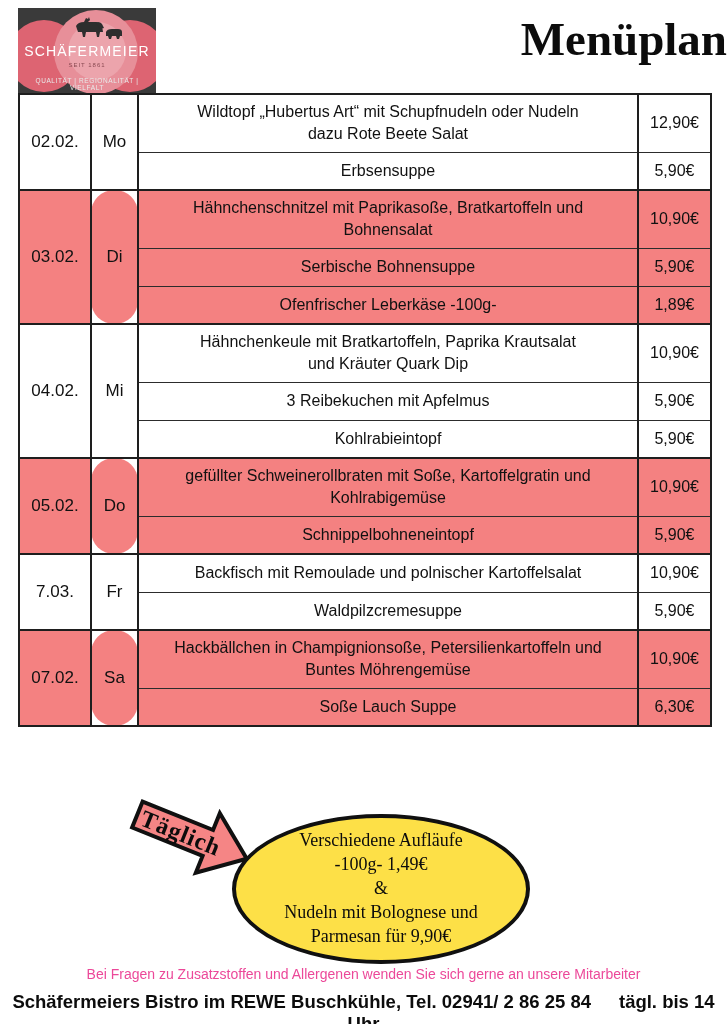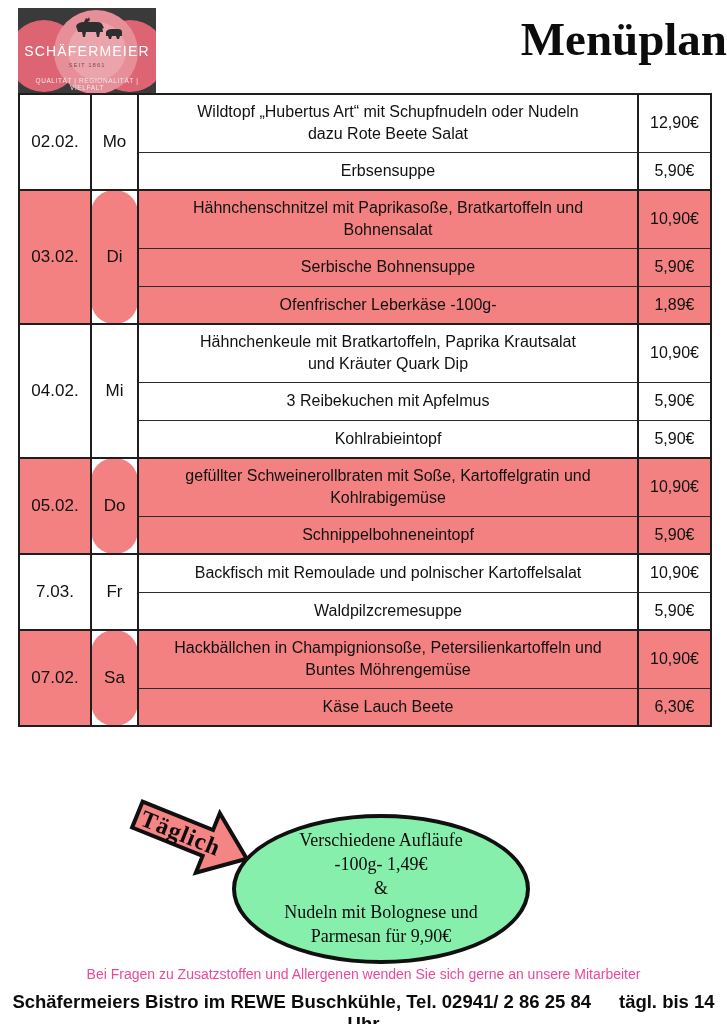--- a/index.html
+++ b/index.html
@@ -39,21 +39,21 @@
   tr.std td { height:38px; }
   td.date { font-size:17px;margin-left:40px; }
   td.day  { font-size:17px;border-radius:23px; }
   td.dish { font-size:16px; line-height:1.4; white-space:pre-line; padding:2px 10px;margin-top:13px; }
   td.price { font-size:16px; }
   tr.hl td { background:#f48181; }
 
   
   .arrow-svg { position:absolute; left:123px; top:791px; }
   .ellipse { position:absolute; left:232px; top:814px; width:298px; height:150px;
-             background:#86efac; border:4px solid #101010; border-radius:50%;
+             background:#fde047; border:4px solid #101010; border-radius:50%;
              display:flex; align-items:center; justify-content:center; }
   .ellipse-text { font-family:"Liberation Serif", serif; font-size:18px; line-height:1.33;
                   text-align:center; white-space:pre-line; color:#0c0c0c; }
 
   
   .allergy { position:absolute; top:966px; left:0; right:0; text-align:center;
              font-size:14px; color:#ec4899; }
   .bistro { position:absolute; top:991px; left:0; right:0; text-align:center;
             font-size:18.5px; font-weight:700; color:#0c0c0c; }
   .bistro .gap { display:inline-block; width:28px; }
@@ -155,21 +155,21 @@
           <td class="price">5,90€</td>
         </tr>
         <tr class="hl tall day-start">
           <td rowspan="2" class="date">07.02.</td>
           <td rowspan="2" class="day">Sa</td>
           <td class="dish">Hackbällchen in Champignionsoße, Petersilienkartoffeln und
 Buntes Möhrengemüse</td>
           <td class="price">10,90€</td>
         </tr>
         <tr class="hl std">
-          <td class="dish">Käse Lauch Beete</td>
+          <td class="dish">Soße Lauch Suppe</td>
           <td class="price">6,30€</td>
         </tr>
       </tbody>
   </table>
 
   <svg class="arrow-svg" width="150" height="130" viewBox="0 0 150 130">
     <g transform="translate(10,6) rotate(22 60 40)">
       <polygon points="0,26 76,26 76,8 118,40 76,72 76,54 0,54" fill="#f58585" stroke="#101010" stroke-width="4" stroke-linejoin="miter"></polygon>
       <text x="5" y="49" font-family="Liberation Serif, serif" font-weight="700" font-size="24" letter-spacing="1" fill="#0c0c0c">Täglich</text>
     </g>

